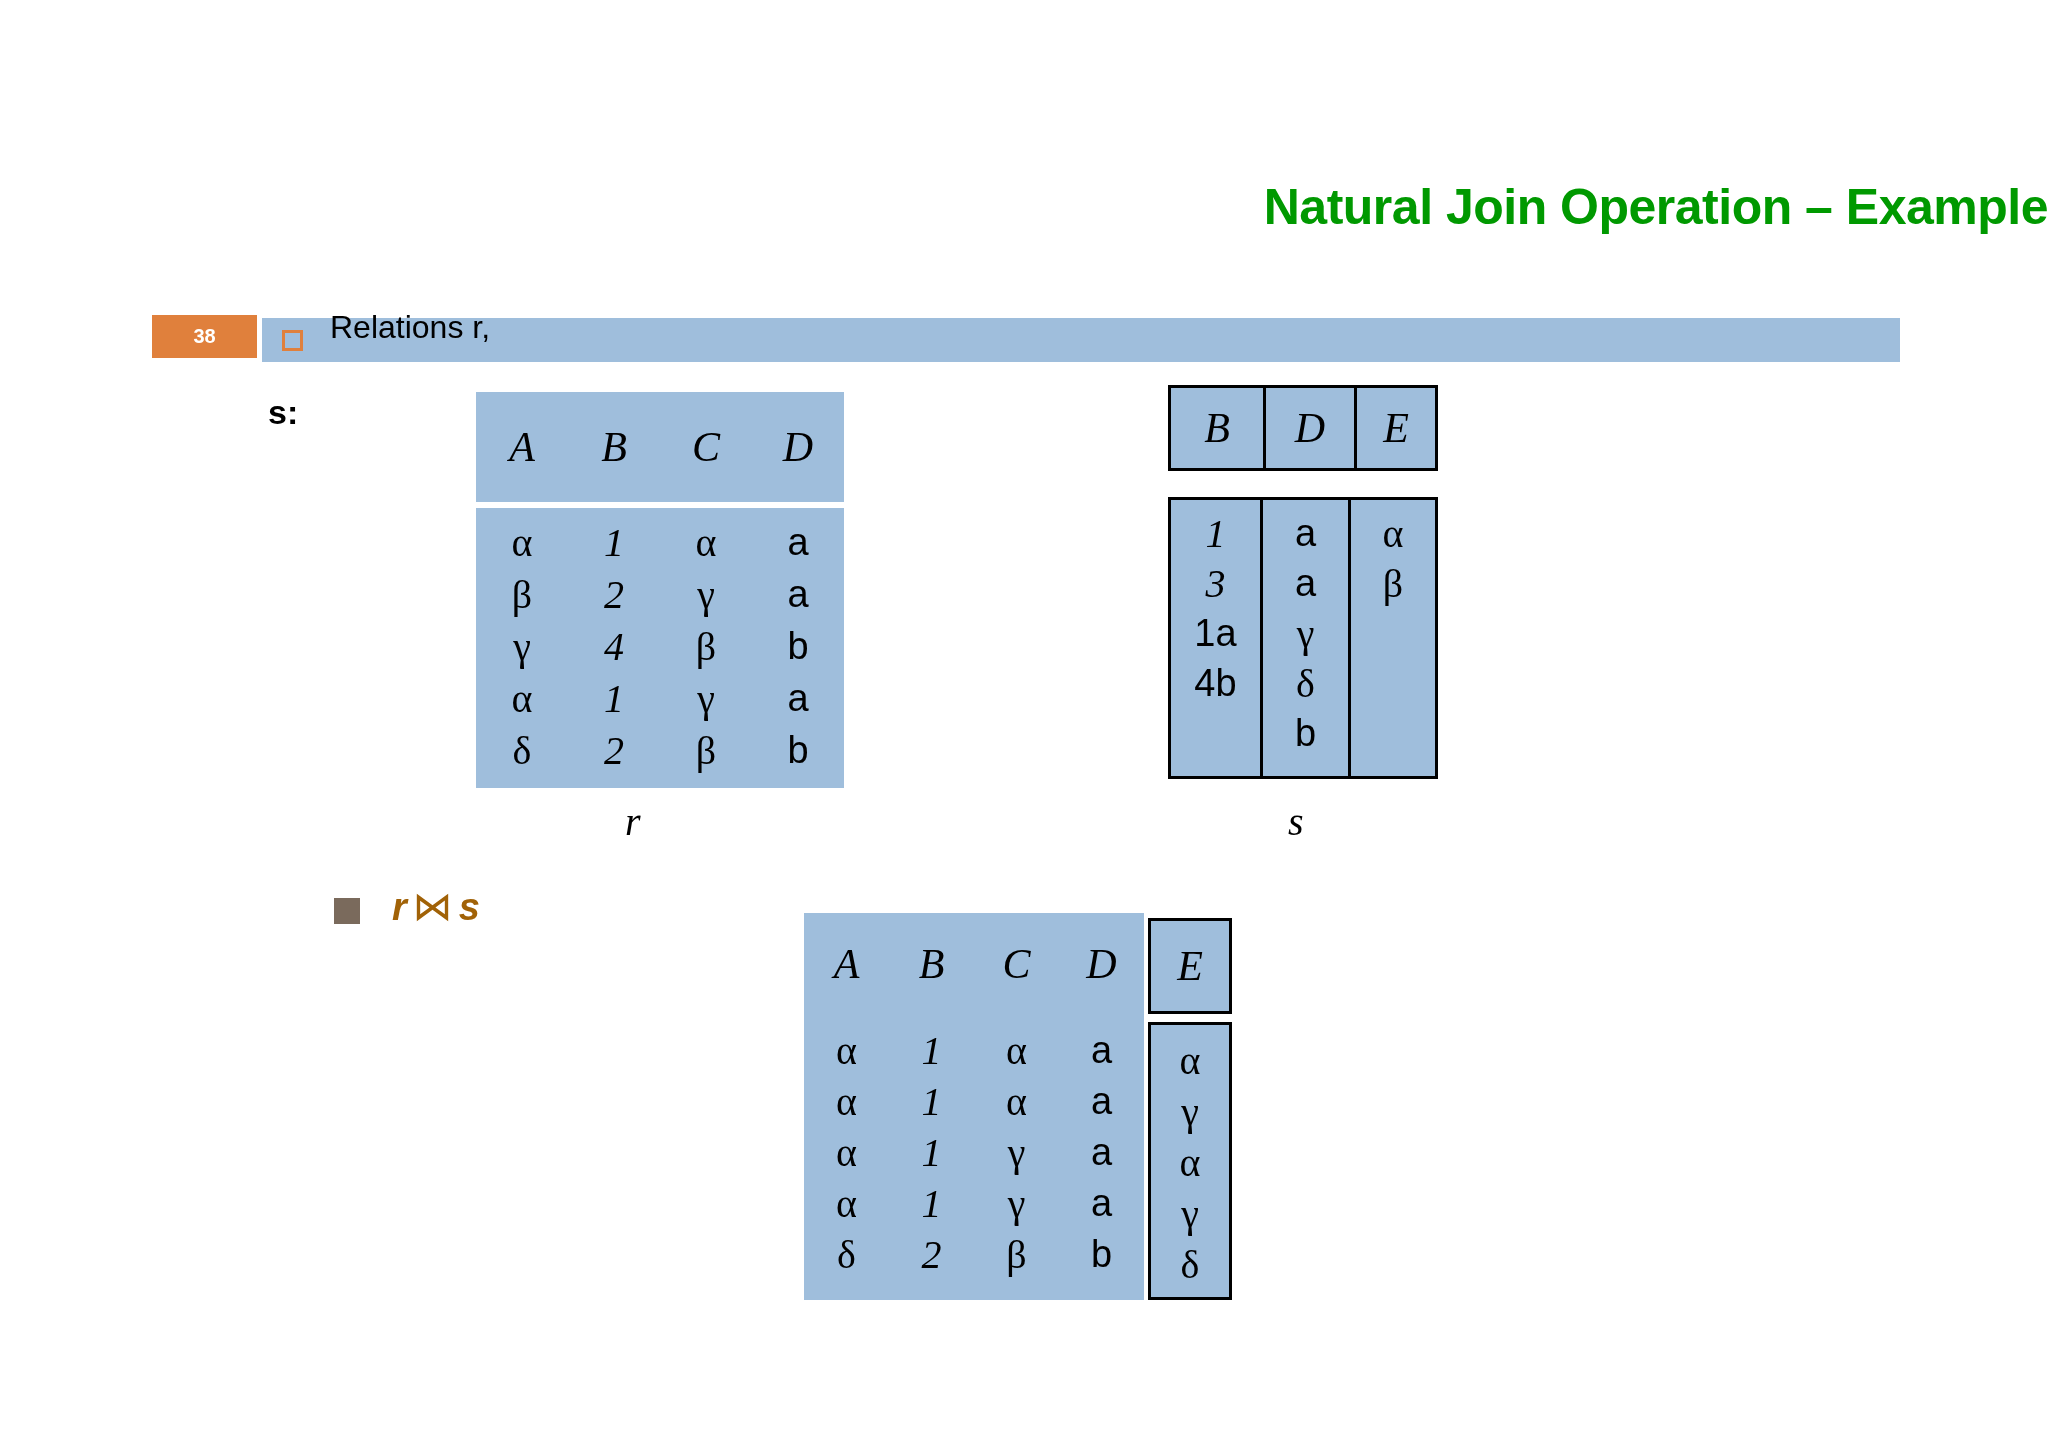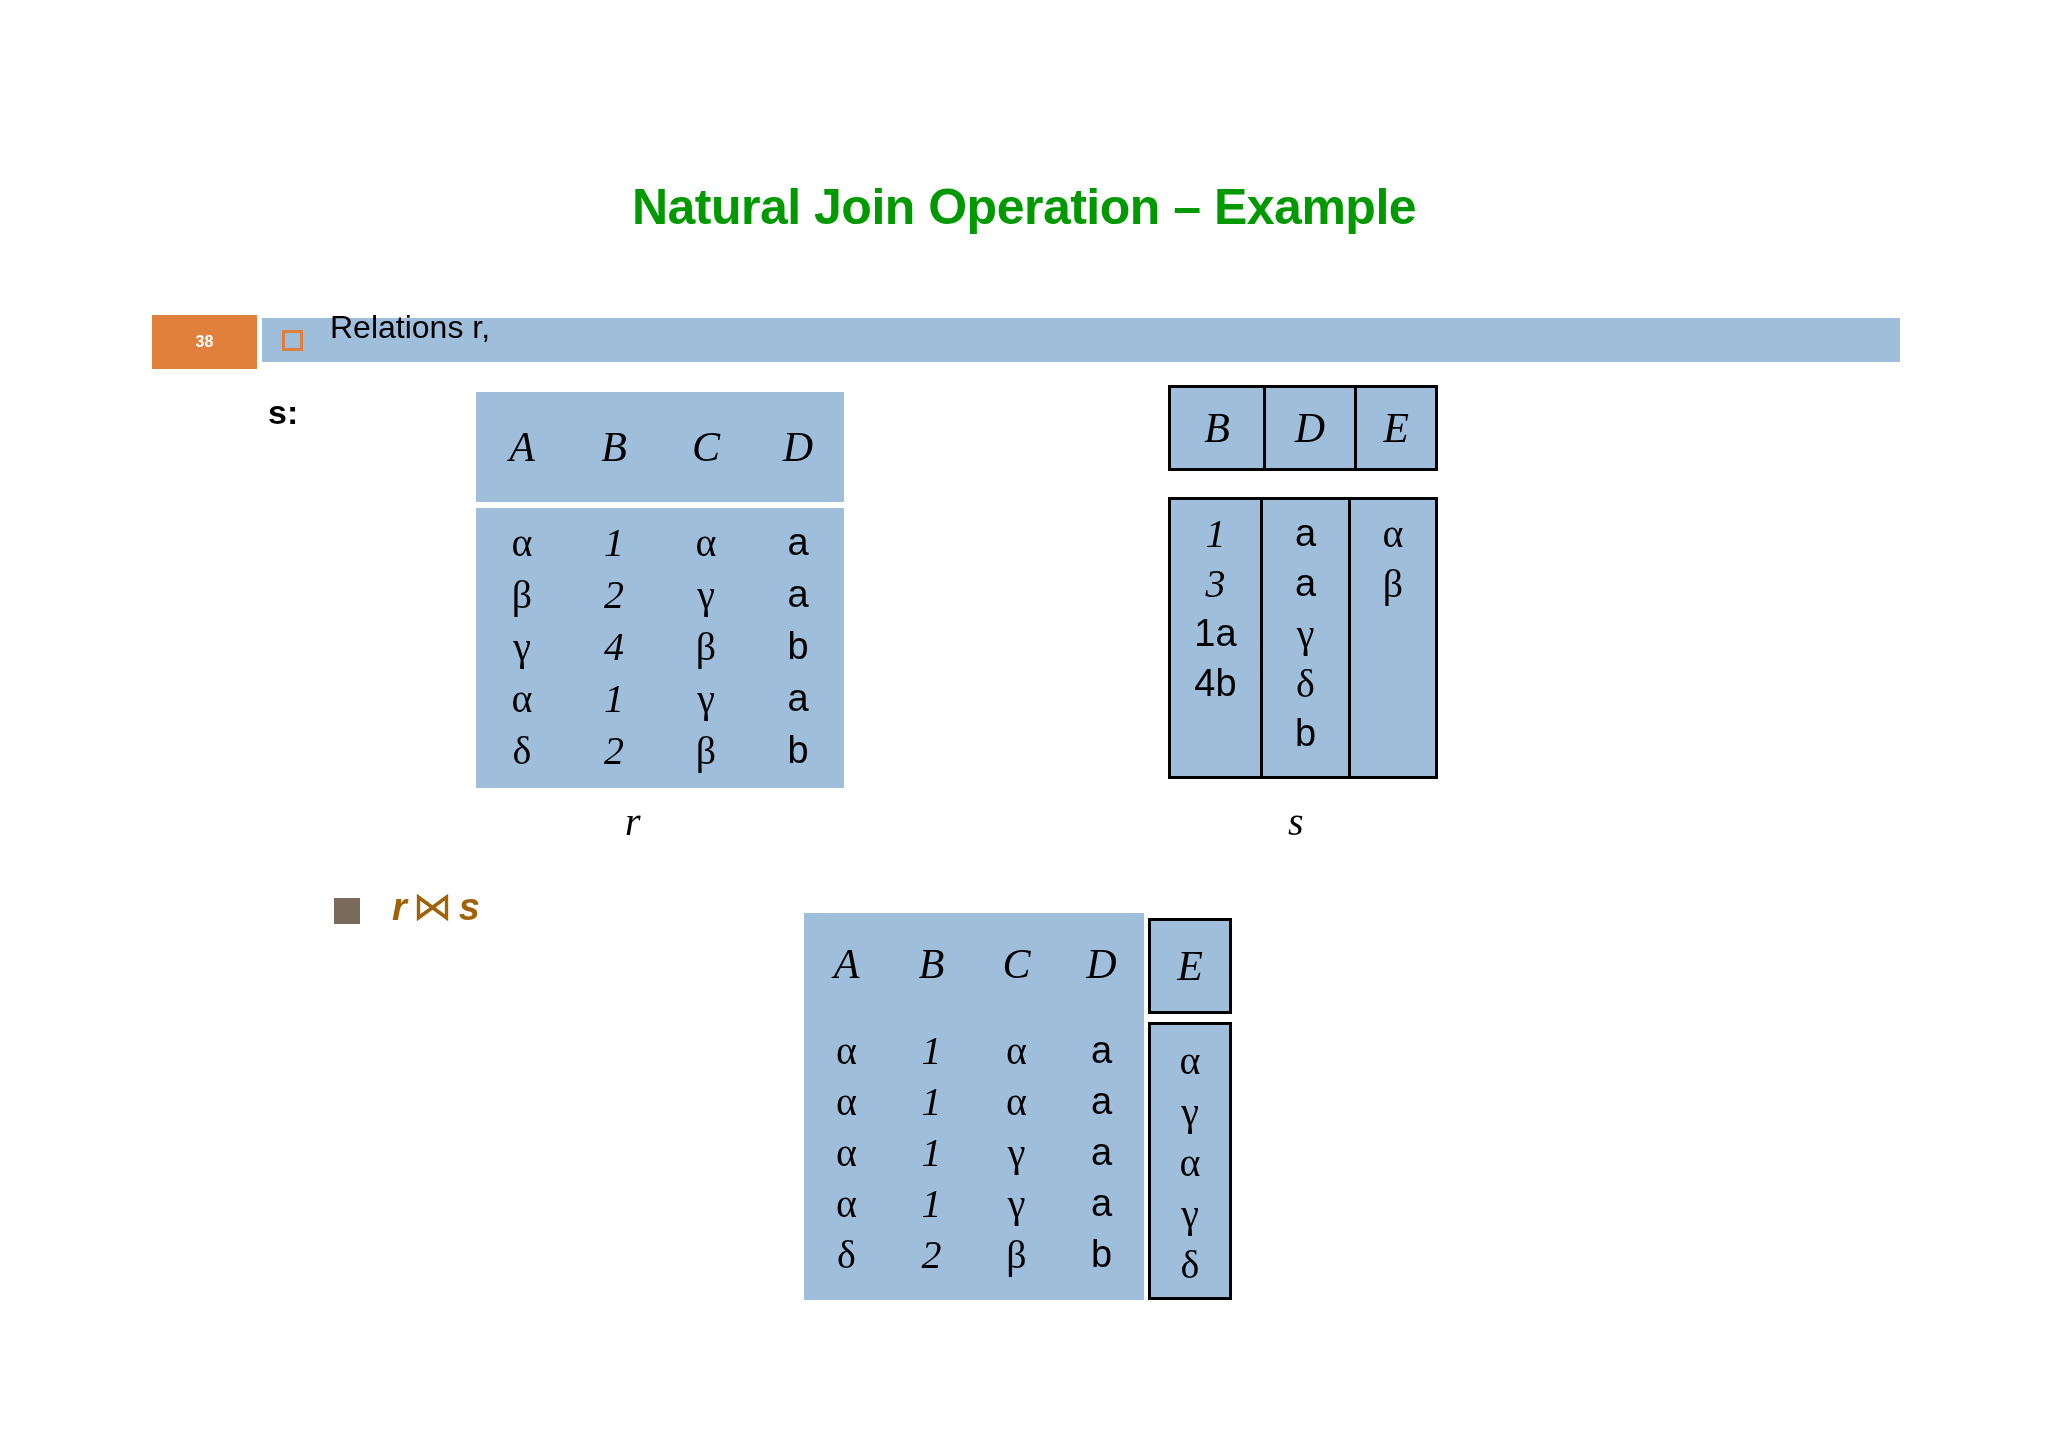--- a/index.html
+++ b/index.html
@@ -14,39 +14,39 @@
     font-family: "Liberation Sans", sans-serif;
     overflow: hidden;
   }
 
   
   .slide-title {
     position: absolute;
     left: 0;
     top: 178px;
     width: 2048px;
-    text-align: center;
+    text-align: right;
     font-family: "Liberation Sans", sans-serif;
     font-weight: bold;
     font-size: 50px;
     letter-spacing: -0.5px;
     color: #009900;
     white-space: nowrap;
   }
 
   
   .page-badge {
     position: absolute;
     left: 152px;
     top: 315px;
     width: 105px;
-    height: 54px;
+    height: 43px;
     background: #E0803C;
     color: #ffffff;
-    font-size: 16px;
+    font-size: 20px;
     font-weight: bold;
     display: flex;
     align-items: center;
     justify-content: center;
   }
   .banner {
     position: absolute;
     left: 262px;
     top: 318px;
     width: 1638px;

